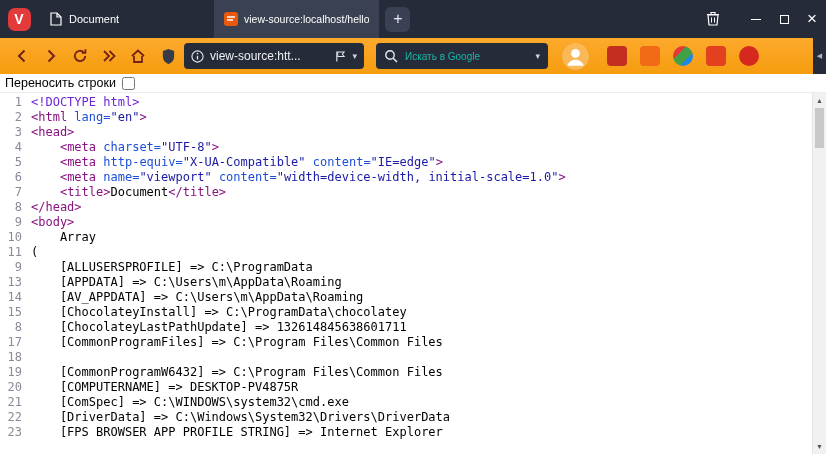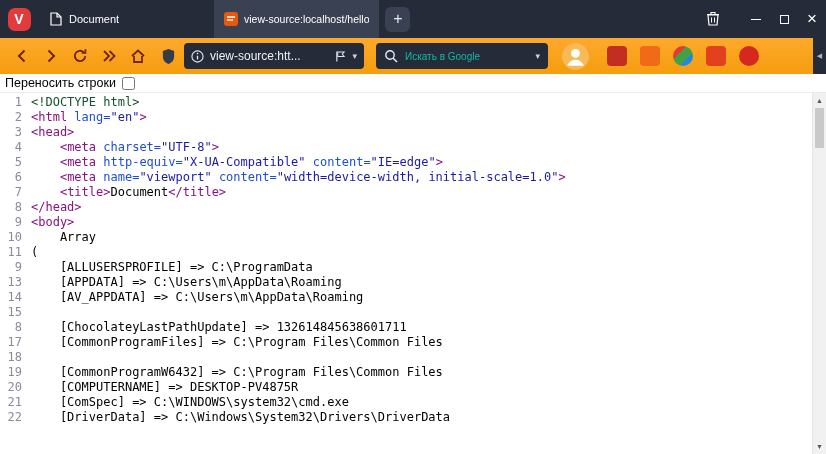--- a/index.html
+++ b/index.html
@@ -53,21 +53,21 @@
   .wrapbar{position:absolute;top:74px;left:0;width:100%;height:19px;background:#fff;display:flex;
            align-items:center;gap:6px;padding-left:5px;font-size:12.5px;color:#000;
            border-bottom:1px solid #ececec}
   .wrapbar input{width:13px;height:13px;margin:0}
 
   
   .source{position:absolute;top:93px;left:0;right:14px;bottom:0;overflow:hidden;
           font-family:"DejaVu Sans Mono",monospace;font-size:12px;line-height:15px;padding-top:2px}
   .line{display:flex;white-space:pre}
   .ln{flex:none;width:22px;text-align:right;color:#8a8a9a;margin-right:9px}
-  .tok-d{color:#14532d}
+  .tok-d{color:#6d28d9}
   .tok-t{color:#881280}
   .tok-a{color:#1d4ed8}
   .tok-v{color:#1a1aa6}
   .tok-x{color:#000}
 
   
   .scrollbar{position:absolute;top:93px;right:0;bottom:0;width:14px;background:#f1f1f1;
              border-left:1px solid #e4e4e4}
   .sb-up,.sb-down{position:absolute;left:0;width:100%;height:13px;font-size:7px;color:#555;
                   display:flex;align-items:center;justify-content:center}
@@ -217,28 +217,29 @@
         <div class="line"><span class="ln">5</span><span><span class="tok-x">    </span><span class="tok-t">&lt;meta </span><span class="tok-a">http-equiv=</span><span class="tok-v">"X-UA-Compatible"</span><span class="tok-x"> </span><span class="tok-a">content=</span><span class="tok-v">"IE=edge"</span><span class="tok-t">&gt;</span></span></div>
         <div class="line"><span class="ln">6</span><span><span class="tok-x">    </span><span class="tok-t">&lt;meta </span><span class="tok-a">name=</span><span class="tok-v">"viewport"</span><span class="tok-x"> </span><span class="tok-a">content=</span><span class="tok-v">"width=device-width, initial-scale=1.0"</span><span class="tok-t">&gt;</span></span></div>
         <div class="line"><span class="ln">7</span><span><span class="tok-x">    </span><span class="tok-t">&lt;title&gt;</span><span class="tok-x">Document</span><span class="tok-t">&lt;/title&gt;</span></span></div>
         <div class="line"><span class="ln">8</span><span><span class="tok-t">&lt;/head&gt;</span></span></div>
         <div class="line"><span class="ln">9</span><span><span class="tok-t">&lt;body&gt;</span></span></div>
         <div class="line"><span class="ln">10</span><span><span class="tok-x">    Array</span></span></div>
         <div class="line"><span class="ln">11</span><span><span class="tok-x">(</span></span></div>
         <div class="line"><span class="ln">9</span><span><span class="tok-x">    [ALLUSERSPROFILE] =&gt; C:\ProgramData</span></span></div>
         <div class="line"><span class="ln">13</span><span><span class="tok-x">    [APPDATA] =&gt; C:\Users\m\AppData\Roaming</span></span></div>
         <div class="line"><span class="ln">14</span><span><span class="tok-x">    [AV_APPDATA] =&gt; C:\Users\m\AppData\Roaming</span></span></div>
-        <div class="line"><span class="ln">15</span></div>
+        <div class="line"><span class="ln">15</span><span><span class="tok-x">    [ChocolateyInstall] =&gt; C:\ProgramData\chocolatey</span></span></div>
         <div class="line"><span class="ln">8</span><span><span class="tok-x">    [ChocolateyLastPathUpdate] =&gt; 132614845638601711</span></span></div>
         <div class="line"><span class="ln">17</span><span><span class="tok-x">    [CommonProgramFiles] =&gt; C:\Program Files\Common Files</span></span></div>
         <div class="line"><span class="ln">18</span></div>
         <div class="line"><span class="ln">19</span><span><span class="tok-x">    [CommonProgramW6432] =&gt; C:\Program Files\Common Files</span></span></div>
         <div class="line"><span class="ln">20</span><span><span class="tok-x">    [COMPUTERNAME] =&gt; DESKTOP-PV4875R</span></span></div>
         <div class="line"><span class="ln">21</span><span><span class="tok-x">    [ComSpec] =&gt; C:\WINDOWS\system32\cmd.exe</span></span></div>
         <div class="line"><span class="ln">22</span><span><span class="tok-x">    [DriverData] =&gt; C:\Windows\System32\Drivers\DriverData</span></span></div>
+        <div class="line"><span class="ln">23</span><span><span class="tok-x">    [FPS BROWSER APP PROFILE STRING] =&gt; Internet Explorer</span></span></div>
       </div>
   </div>
 
   <div class="scrollbar">
     <span class="sb-up">▲</span>
     <span class="sb-thumb"></span>
     <span class="sb-down">▼</span>
   </div>
 
 </div>

